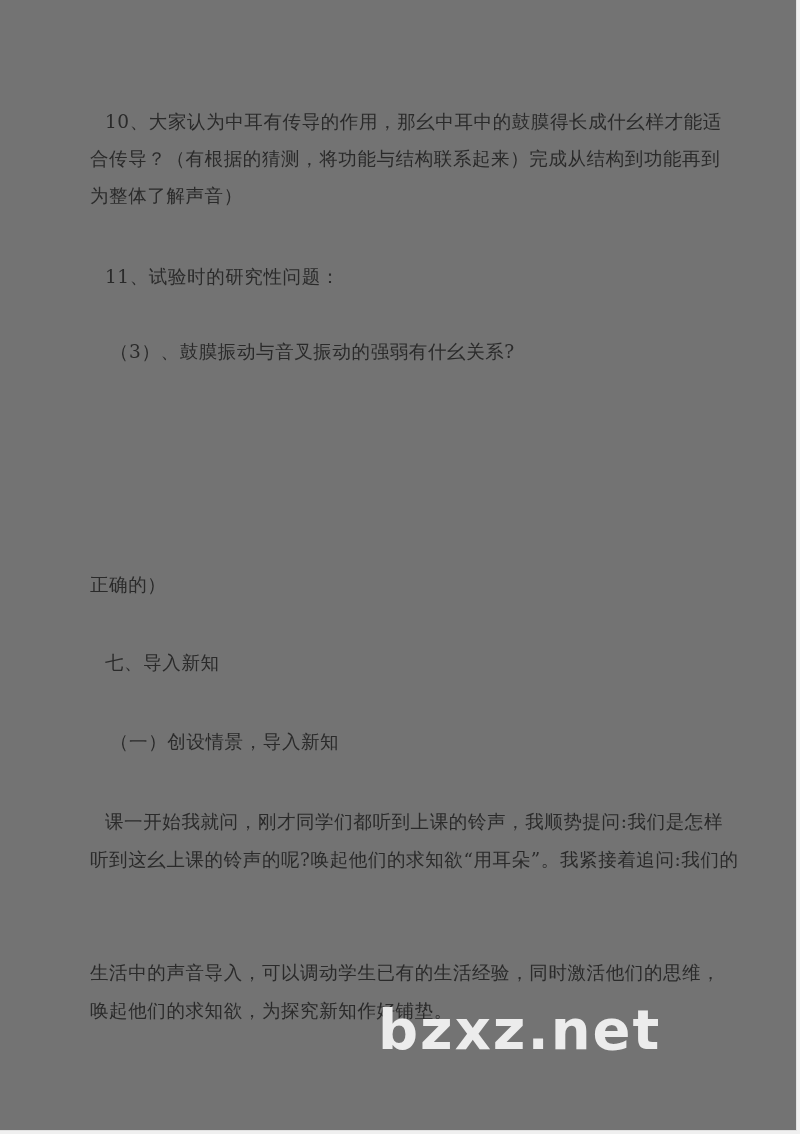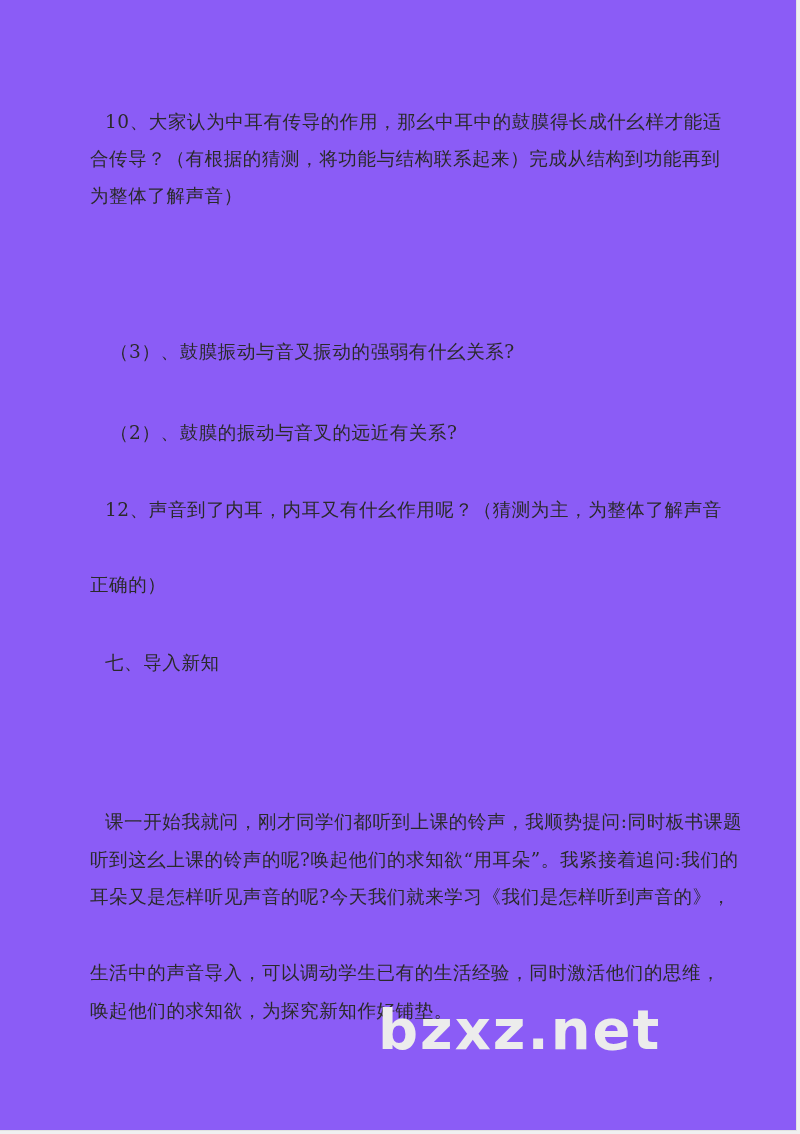--- a/index.html
+++ b/index.html
@@ -3,21 +3,21 @@
   <meta charset="utf-8">
   <style>
     html, body { margin: 0; padding: 0; }
     body {
       width: 800px; height: 1134px; background: #f0f0f0;
       position: relative; overflow: hidden;
       font-family: "DejaVu Serif", "Liberation Serif", serif;
     }
     .page {
       position: absolute; left: 0; top: 0;
-      width: 796px; height: 1130px; background: #8b5cf6;
+      width: 796px; height: 1130px; background: #737373;
       border-right: 1px solid #e2e2e2; border-bottom: 1px solid #e2e2e2;
     }
     .line {
       position: absolute; left: 90px; white-space: nowrap;
       font-size: 18.5px; color: #2a2a2a; line-height: 24px;
       letter-spacing: 0.6px;
     }
     .indent { left: 105px; }
     .sub { left: 110px; }
     .watermark {
@@ -29,28 +29,27 @@
   </style>
 </head>
 <body>
 
 <div class="page">
 
   <div class="line indent" style="top:110px">10、大家认为中耳有传导的作用，那幺中耳中的鼓膜得长成什幺样才能适</div>
   <div class="line" style="top:147px">合传导？（有根据的猜测，将功能与结构联系起来）完成从结构到功能再到</div>
   <div class="line" style="top:184px">为整体了解声音）</div>
 
+  <div class="line indent" style="top:265px">11、试验时的研究性问题：</div>
   <div class="line sub" style="top:340px">（3）、鼓膜振动与音叉振动的强弱有什幺关系?</div>
-  <div class="line sub" style="top:421px">（2）、鼓膜的振动与音叉的远近有关系?</div>
 
-  <div class="line indent" style="top:498px">12、声音到了内耳，内耳又有什幺作用呢？（猜测为主，为整体了解声音</div>
   <div class="line" style="top:573px">正确的）</div>
 
   <div class="line indent" style="top:651px">七、导入新知</div>
+  <div class="line sub" style="top:730px">（一）创设情景，导入新知</div>
 
-  <div class="line indent" style="top:810px">课一开始我就问，刚才同学们都听到上课的铃声，我顺势提问:同时板书课题</div>
+  <div class="line indent" style="top:810px">课一开始我就问，刚才同学们都听到上课的铃声，我顺势提问:我们是怎样</div>
   <div class="line" style="top:848px">听到这幺上课的铃声的呢?唤起他们的求知欲“用耳朵”。我紧接着追问:我们的</div>
-  <div class="line" style="top:885px">耳朵又是怎样听见声音的呢?今天我们就来学习《我们是怎样听到声音的》，</div>
   <div class="line" style="top:999px">唤起他们的求知欲，为探究新知作好铺垫。</div>
   <div class="line" style="top:961px">生活中的声音导入，可以调动学生已有的生活经验，同时激活他们的思维，</div>
 
   <div class="watermark">bzxz.net</div>
 </div>
 
 </body></html>

